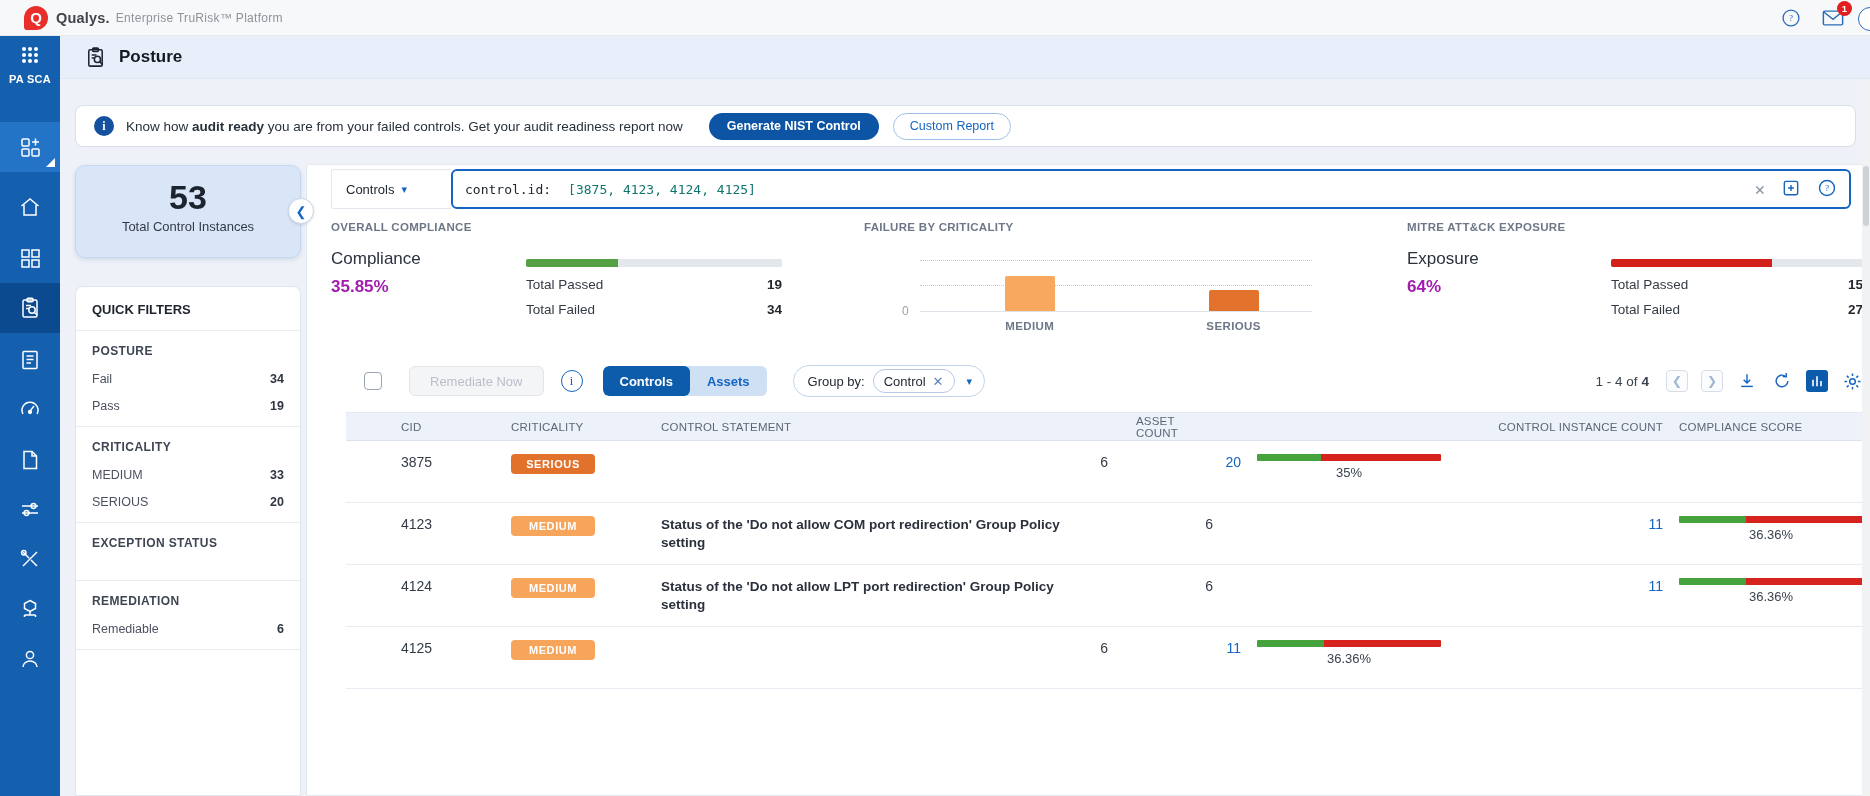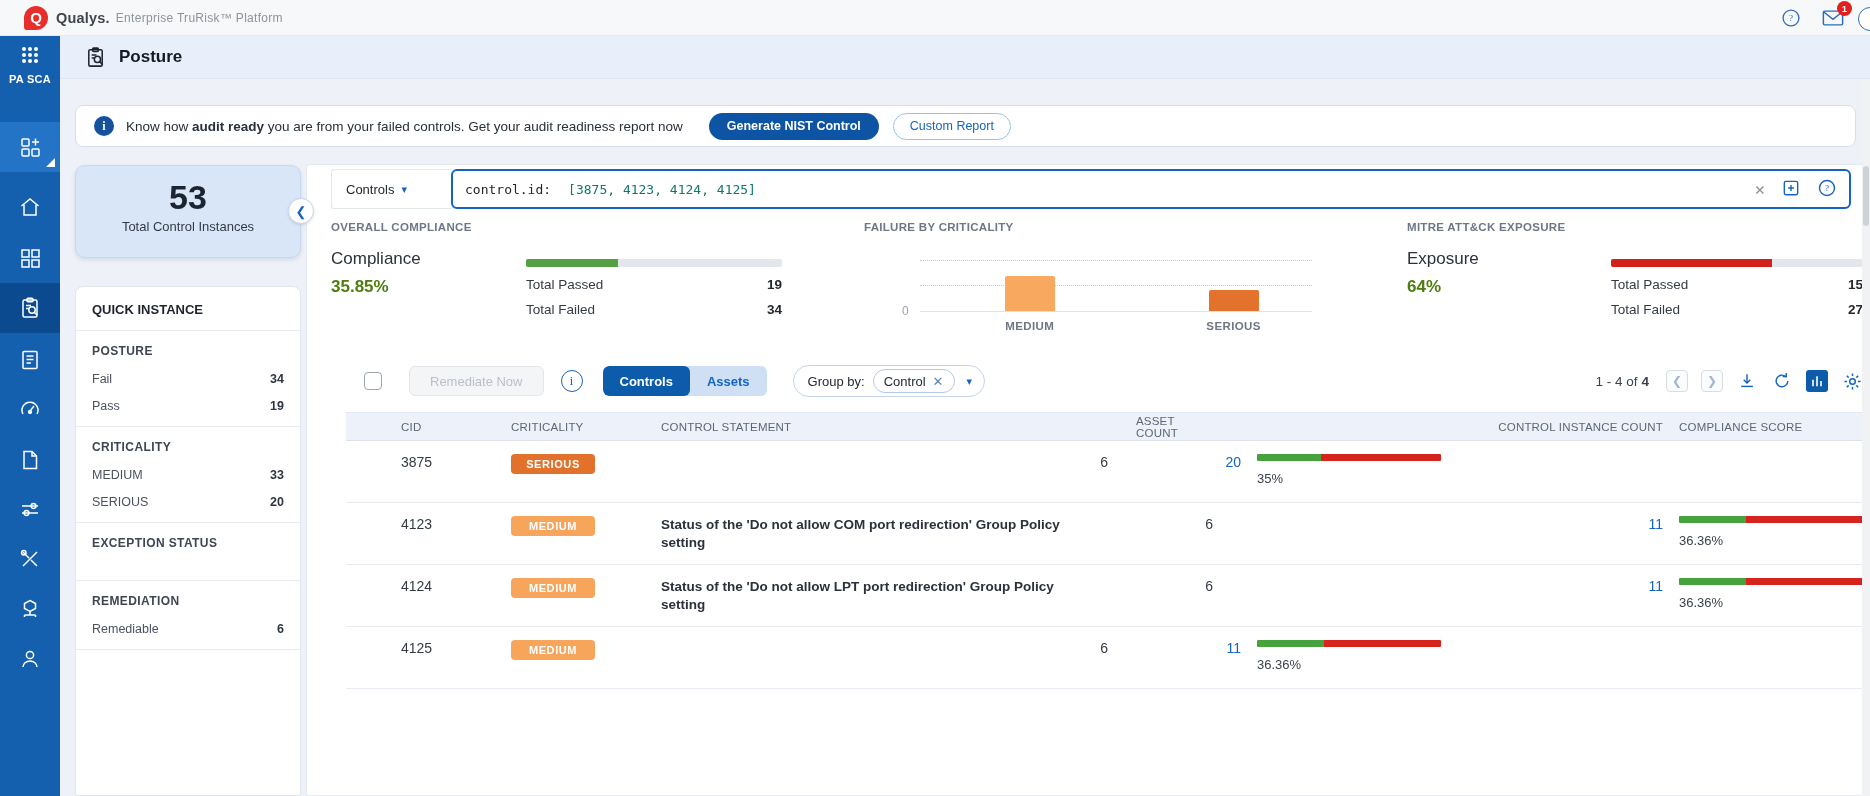--- a/index.html
+++ b/index.html
@@ -63,21 +63,21 @@
   .scope-caret { color:#1565c0; font-size:11px; margin-left:7px; }
   #searchinput { flex:1; border:2px solid #1563c2; border-radius:6px; display:flex; align-items:center; padding:0 12px; font-family:"DejaVu Sans Mono",monospace; font-size:13px; }
   .q-field { color:#20262e; }
   .q-value { color:#0f766e; margin-left:17px; }
   .search-icons { margin-left:auto; display:flex; align-items:center; gap:16px; }
   .clear-x { color:#8a94a1; font-size:17px; cursor:pointer; }
 
   
   .sec-label { font-size:11.5px; font-weight:bold; color:#6d7787; letter-spacing:.3px; }
   .metric-name { font-size:17px; color:#2a323d; margin-top:16px; }
-  .metric-value { font-size:17px; font-weight:bold; color:#4d7c0f; margin-top:8px; }
+  .metric-value { font-size:17px; font-weight:bold; color:#a21caf; margin-top:8px; }
   .pf-row { display:flex; justify-content:space-between; font-size:13.5px; color:#333b45; margin-top:10px; }
   .pf-num { font-weight:bold; color:#23292f; }
   .track { height:8px; background:#e3e6ea; border-radius:2px; overflow:hidden; margin-top:9px; }
   .fill { height:100%; }
 
   #stat-compliance { position:absolute; left:24px; top:56px; width:470px; }
   #stat-compliance .bar-block { position:absolute; left:195px; top:29px; width:256px; }
   #stat-criticality { position:absolute; left:557px; top:56px; width:460px; }
   #crit-plot { position:absolute; left:56px; top:29px; width:392px; height:62px; border-bottom:1px solid #dfe3e9; }
   .gridline { position:absolute; left:0; width:100%; border-top:1.5px dotted #c3c9d2; }
@@ -115,21 +115,21 @@
   .th { font-size:11.5px; color:#5c6675; letter-spacing:.2px; }
   .th.right { text-align:right; }
   .trow { border-bottom:1px solid #e8ecf2; min-height:62px; align-items:start; padding:13px 0 10px; }
   .td-cid { font-size:14px; color:#333b46; }
   .crit-badge { display:inline-block; min-width:84px; text-align:center; color:#fff; font-size:11px; font-weight:bold; letter-spacing:.6px; border-radius:4px; padding:4px 0; }
   .td-stmt { font-size:13.5px; font-weight:bold; color:#2a313c; line-height:1.3; padding-right:60px; }
   .td-asset { font-size:14px; color:#333b46; text-align:right; padding-right:28px; }
   .td-count { font-size:14px; color:#1565c0; text-align:right; cursor:pointer; }
   .td-score { padding-left:16px; }
   .score-bar { height:7px; display:flex; border-radius:1px; overflow:hidden; width:184px; }
-  .score-txt { font-size:13px; color:#39424d; text-align:left; width:184px; margin-top:10px; }
+  .score-txt { font-size:13px; color:#39424d; text-align:center; width:184px; margin-top:4px; }
 
   
   #scrollbar { position:absolute; right:0; top:36px; width:8px; height:760px; background:#f1f2f4; }
   #scrollthumb { position:absolute; right:1px; top:130px; width:6px; height:60px; background:#cdd2d9; border-radius:3px; }
 </style>
 </head>
 <body>
 
 <div id="topbar">
   <div class="q-logo">Q</div>
@@ -273,21 +273,21 @@
     <button class="btn-outline">Custom Report</button>
   </div>
 
   <div id="summary-card">
     <div class="summary-count">53</div>
     <div class="summary-label">Total Control Instances</div>
   </div>
   <div id="collapse-btn">❮</div>
 
   <div id="quickfilters">
-    <div class="qf-title">QUICK INSTANCE</div>
+    <div class="qf-title">QUICK FILTERS</div>
     <div id="qf-groups">
         <div class="qf-group">
           <div class="qf-group-title">POSTURE</div>
           <div class="qf-item">
             <span>Fail</span>
             <span class="qf-count">34</span>
           </div>
           <div class="qf-item">
             <span>Pass</span>
             <span class="qf-count">19</span>

